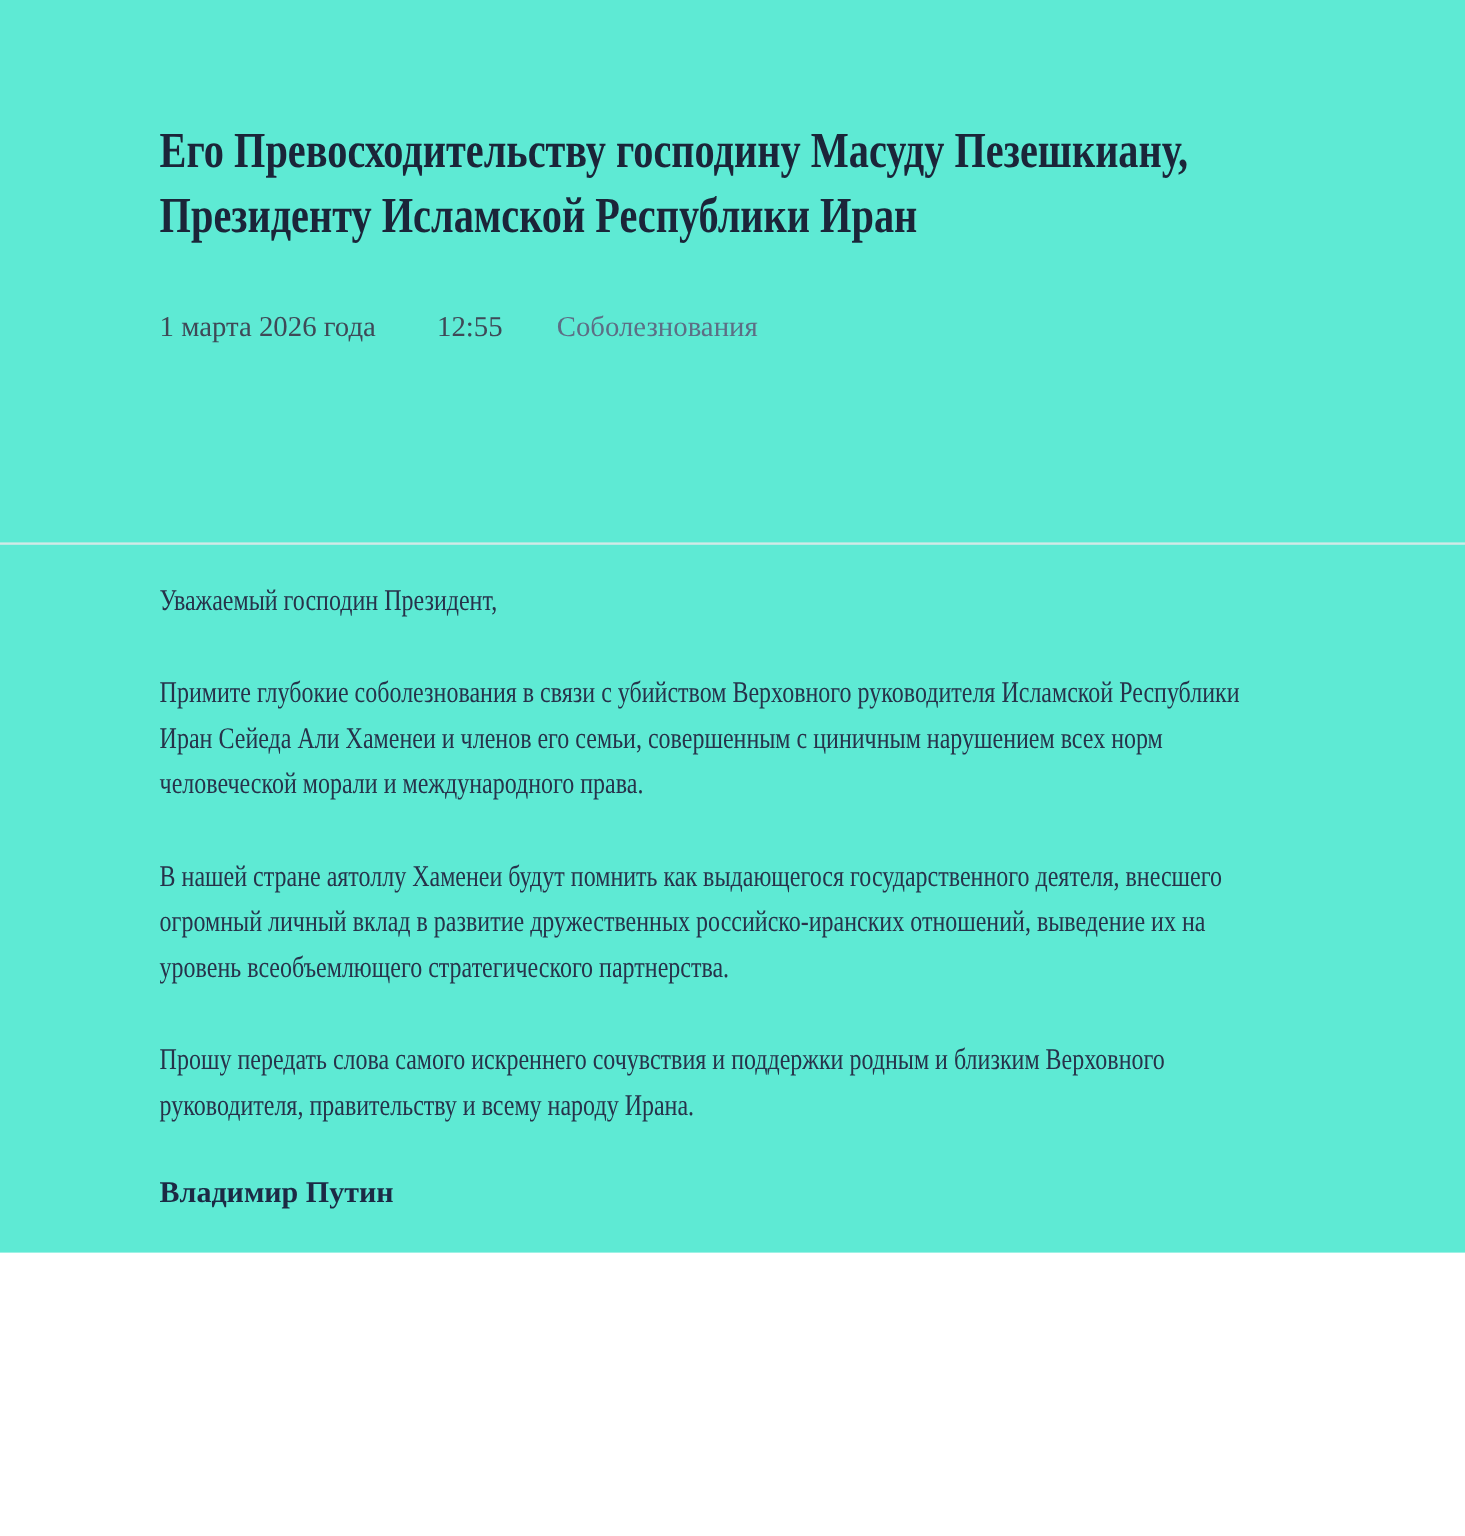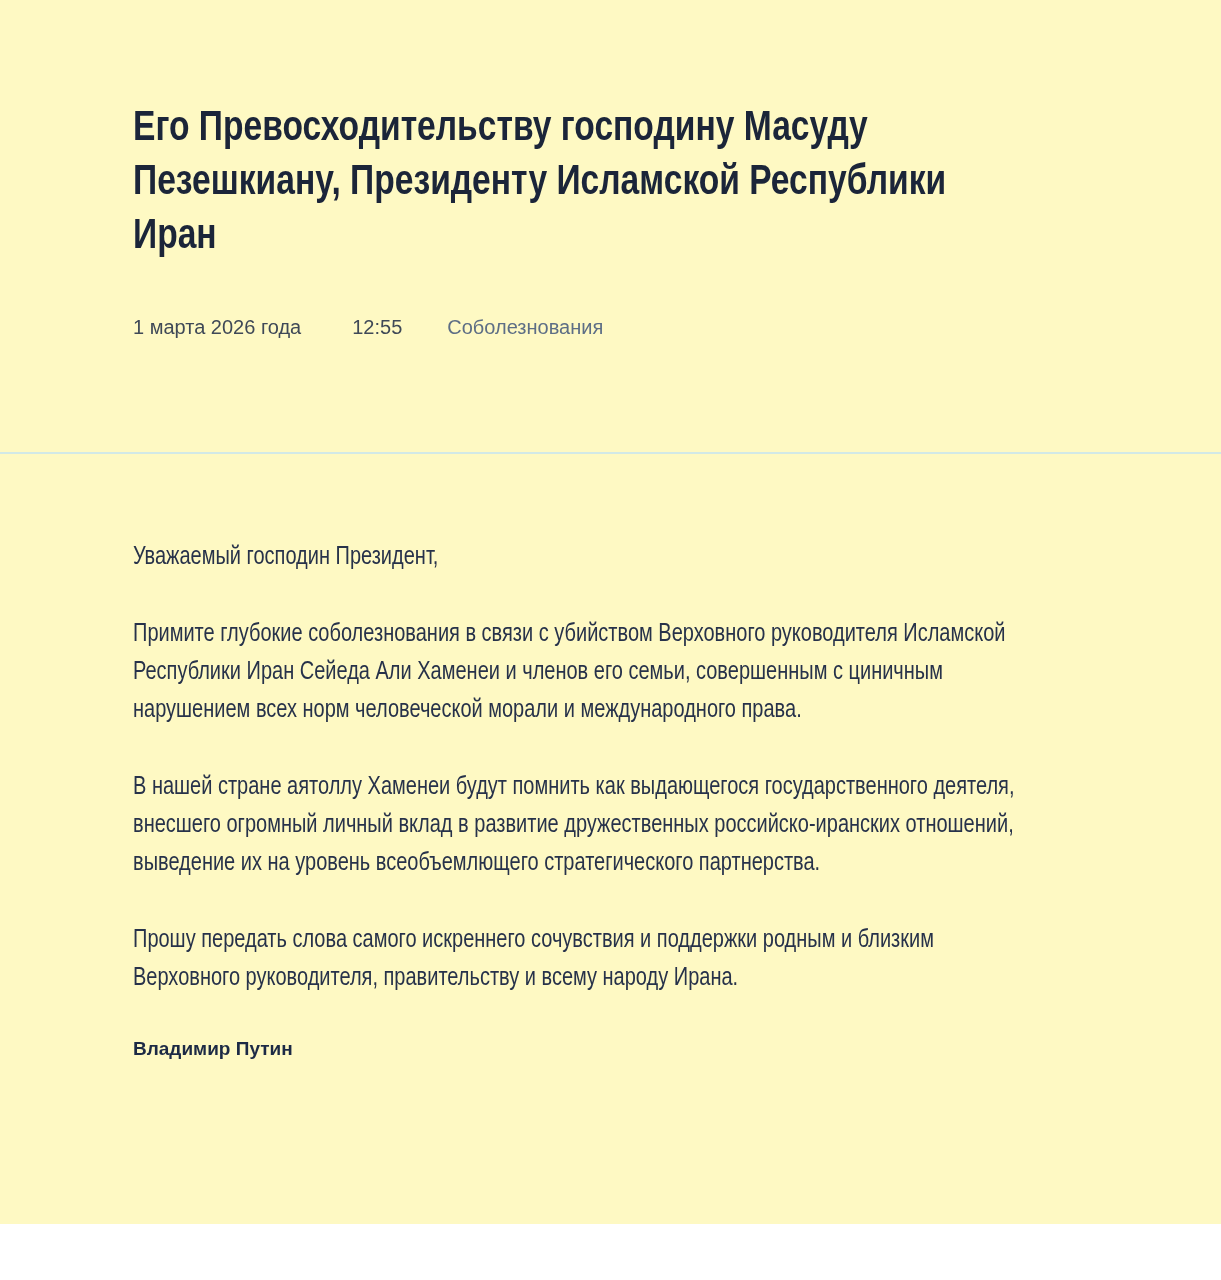--- a/index.html
+++ b/index.html
@@ -3,23 +3,24 @@
 <meta charset="utf-8">
 <style>
   * { margin: 0; padding: 0; box-sizing: border-box; }
   html, body {
     background: #ffffff;
     font-family: "Liberation Sans", sans-serif;
   }
   .page {
     position: relative;
     width: 1221px;
-    height: 1224px;
-    background: #fef9c3;
+    height: 1044px;
+    background: #5eead4;
     overflow: hidden;
+    font-family: Liberation Serif, serif;
   }
   .article {
     position: relative;
     padding: 99px 0 0 133px;
   }
   
   .article-title {
     width: 1125px;
     transform: scaleX(0.8);
     transform-origin: left top;
@@ -27,21 +28,21 @@
     line-height: 54px;
     font-weight: bold;
     color: #1b2539;
     letter-spacing: 0;
   }
   
   .meta-row {
     display: flex;
     align-items: baseline;
     margin-top: 55px;
-    font-size: 20px;
+    font-size: 24px;
     line-height: 23px;
     color: #3f4957;
   }
   .meta-date { margin-right: 35px; }
   .meta-time { margin-right: 45px; margin-left: 16px; }
   .meta-category {
     color: #5d6e85;
     text-decoration: none;
     cursor: pointer;
   }
@@ -63,21 +64,21 @@
     width: 1140px;
     transform: scaleX(0.8);
     transform-origin: left top;
     font-size: 25px;
     line-height: 38px;
     color: #27324a;
     margin-bottom: 39px;
   }
   .signature {
     margin-top: 0;
-    font-size: 19px;
+    font-size: 25px;
     line-height: 30px;
     font-weight: bold;
     color: #1c2a45;
   }
   
   .footer-divider {
     position: absolute;
     left: 133px;
     top: 1269px;
     width: 910px;

